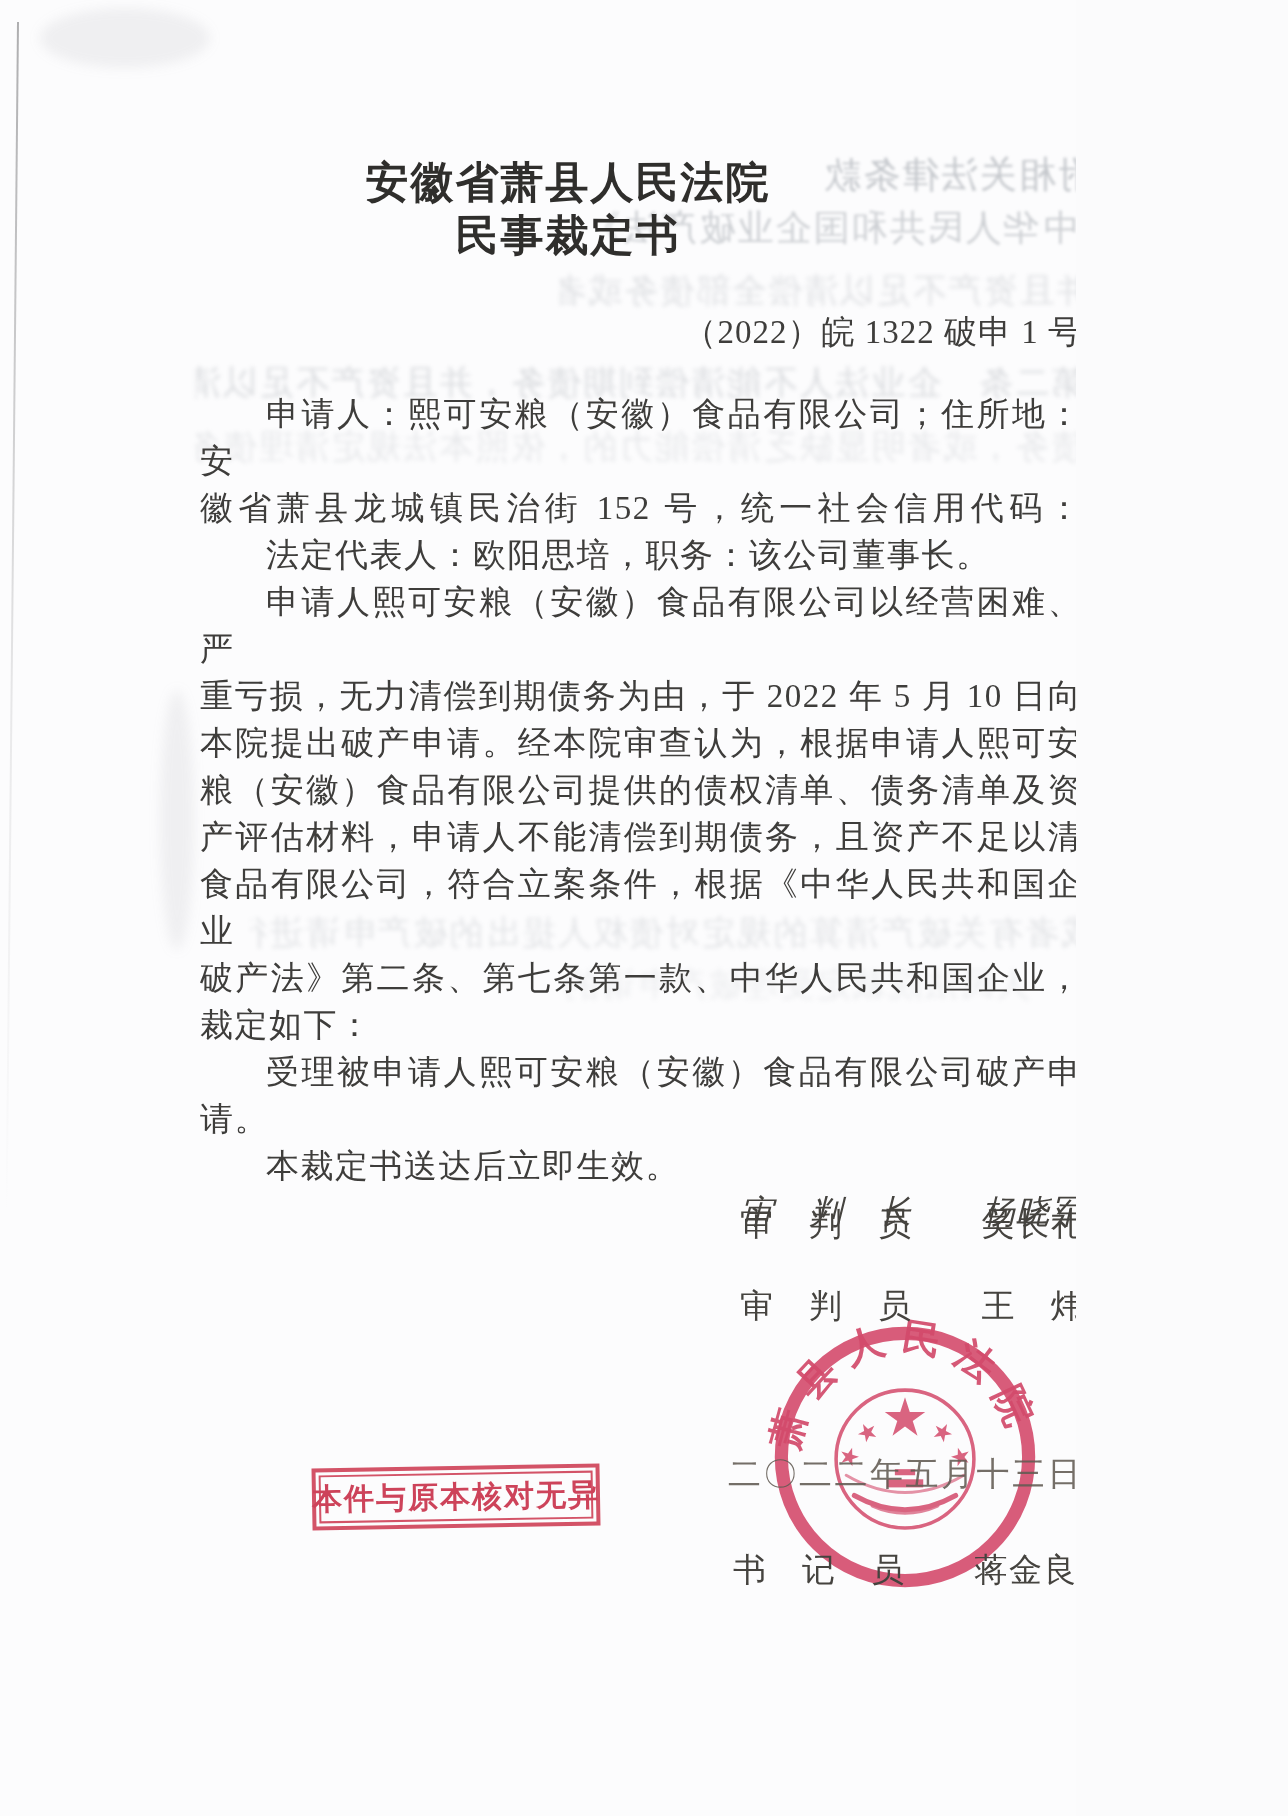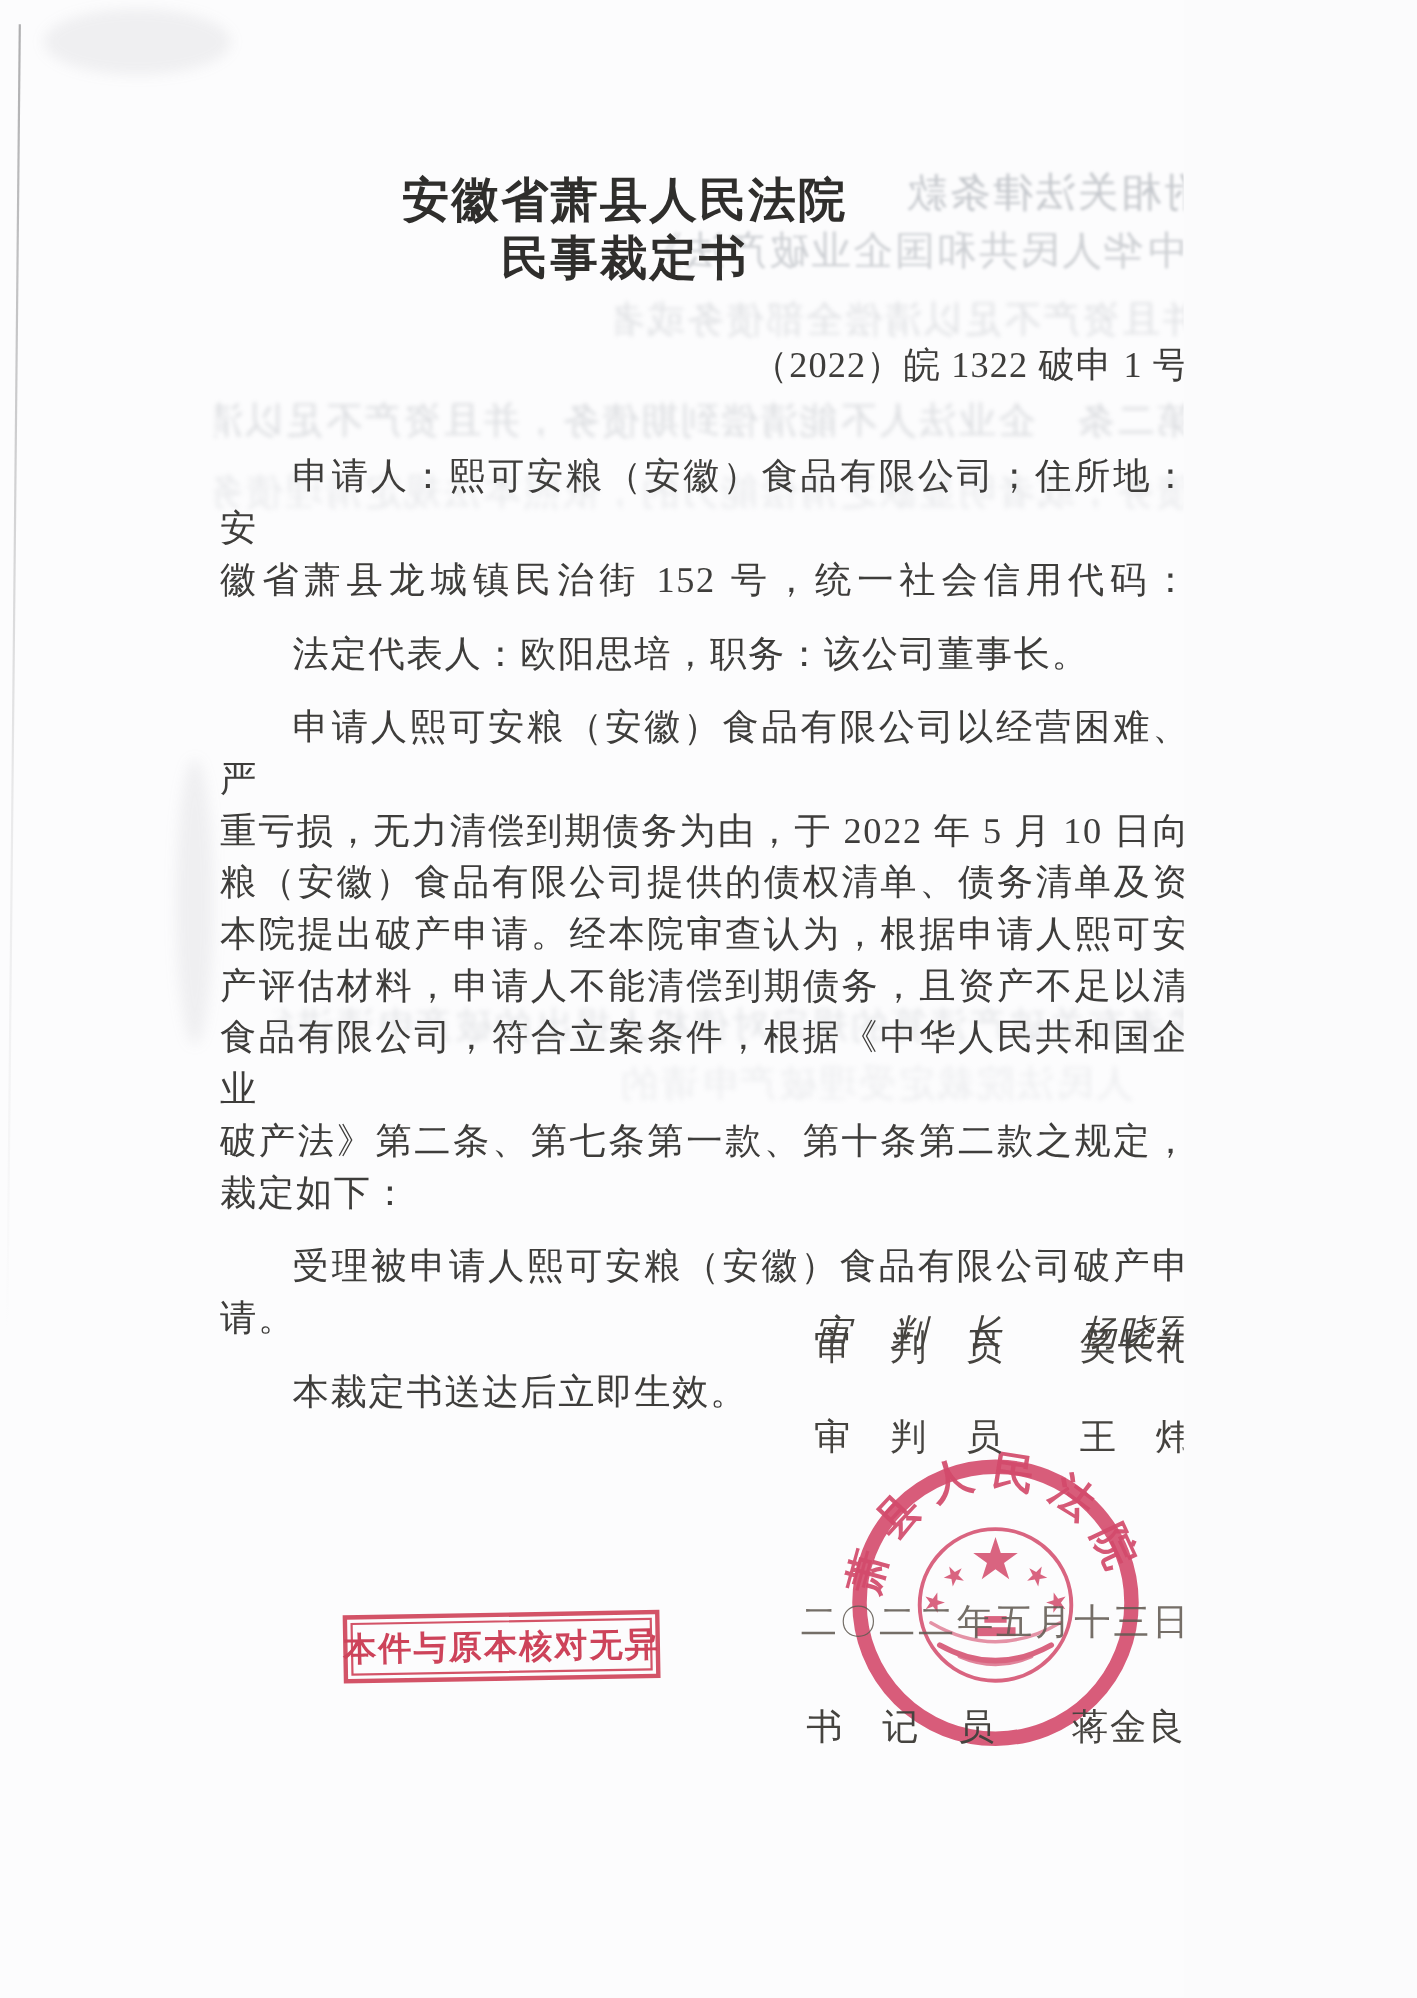--- a/index.html
+++ b/index.html
@@ -19,21 +19,21 @@
   .title-block{position:absolute;top:156px;left:0;width:1288px;text-align:center;transform:translateX(-76px);
     font-family:"Liberation Sans","DejaVu Sans",sans-serif;font-weight:900;color:#2f2e2c;}
   .title-line{font-size:43px;line-height:53px;letter-spacing:2px;}
   
   .case-line{position:absolute;top:310px;left:200px;width:882px;text-align:right;
     font-size:33px;letter-spacing:1px;color:#3e3d3b;}
   
   .content{position:absolute;top:391px;left:200px;width:882px;}
   .line{font-size:33px;line-height:47px;letter-spacing:1.5px;text-align:justify;color:#3e3d3b;}
   .line.fill{text-align-last:justify;}
-  .line.indent{text-indent:66px;margin-top:20px;}
+  .line.indent{text-indent:66px;}
   
   .sig-row{position:absolute;left:740px;font-size:33px;letter-spacing:1.5px;color:#45433f;white-space:nowrap;z-index:4;}
   .date-line{position:absolute;left:728px;top:1452px;font-size:33px;letter-spacing:2.5px;color:#625b53;opacity:.88;z-index:6;white-space:nowrap;}
   .clerk-row{position:absolute;left:733px;top:1548px;font-size:33px;letter-spacing:1.5px;color:#45433f;z-index:6;white-space:nowrap;}
   
   .seal{position:absolute;left:753px;top:1305px;width:304px;height:304px;z-index:3;filter:blur(.4px);opacity:.93;}
   
   .stamp{position:absolute;left:312px;top:1466px;width:288px;height:62px;border:4px solid #d14a60;
     transform:rotate(-1deg);z-index:5;opacity:.95;box-sizing:border-box;}
   .stamp-inner{margin:3px;border:2px solid #d14a60;height:44px;display:flex;align-items:center;justify-content:center;}
@@ -65,25 +65,25 @@
   </div>
 
   <div class="case-line">（2022）皖 1322 破申 1 号</div>
 
   <div class="content">
     <div class="line indent fill">申请人：熙可安粮（安徽）食品有限公司；住所地：安</div>
     <div class="line fill">徽省萧县龙城镇民治街 152 号，统一社会信用代码：</div>
     <div class="line indent">法定代表人：欧阳思培，职务：该公司董事长。</div>
     <div class="line indent fill">申请人熙可安粮（安徽）食品有限公司以经营困难、严</div>
     <div class="line fill">重亏损，无力清偿到期债务为由，于 2022 年 5 月 10 日向</div>
+    <div class="line fill">本院提出破产申请。经本院审查认为，根据申请人熙可安</div>
     <div class="line fill">粮（安徽）食品有限公司提供的债权清单、债务清单及资</div>
-    <div class="line fill">本院提出破产申请。经本院审查认为，根据申请人熙可安</div>
     <div class="line fill">产评估材料，申请人不能清偿到期债务，且资产不足以清</div>
     <div class="line fill">食品有限公司，符合立案条件，根据《中华人民共和国企业</div>
-    <div class="line fill">破产法》第二条、第七条第一款、第十条第二款之规定，</div>
+    <div class="line fill">破产法》第二条、第七条第一款、中华人民共和国企业，</div>
     <div class="line">裁定如下：</div>
     <div class="line indent">受理被申请人熙可安粮（安徽）食品有限公司破产申请。</div>
     <div class="line indent">本裁定书送达后立即生效。</div>
   </div>
 
   <div class="sig-row" style="top:1190px;font-style:italic;">审　判　长　　杨晓军</div>
   <div class="sig-row" style="top:1202px;">审　判　员　　吴长礼</div>
   <div class="sig-row" style="top:1284px;">审　判　员　　王　炜</div>
 
   <svg class="seal" viewBox="0 0 300 300">

